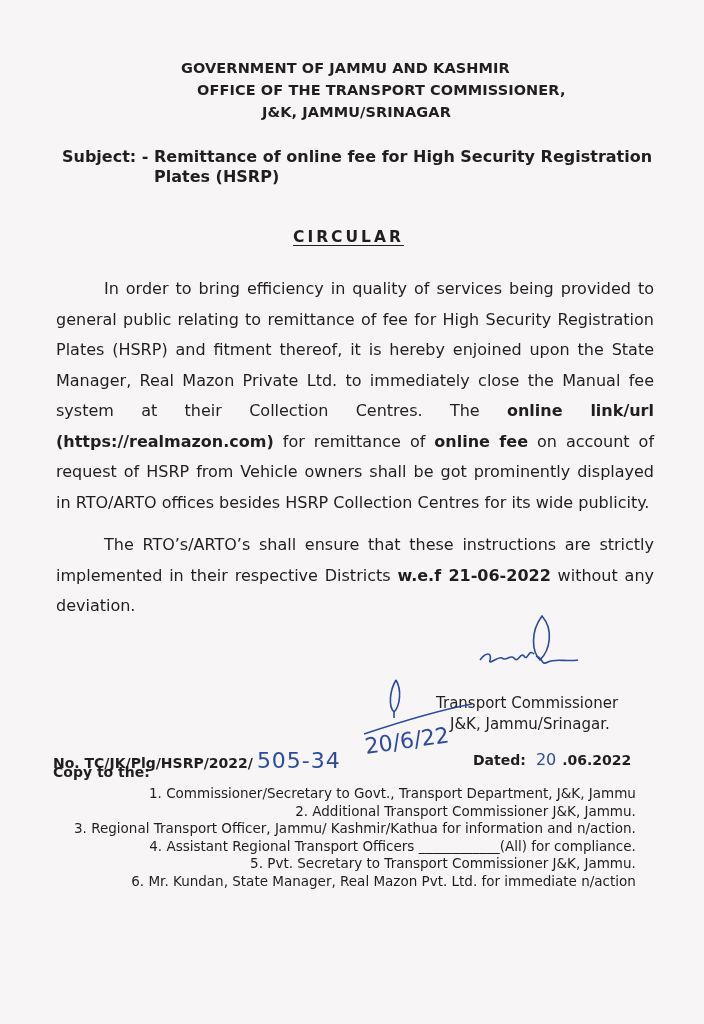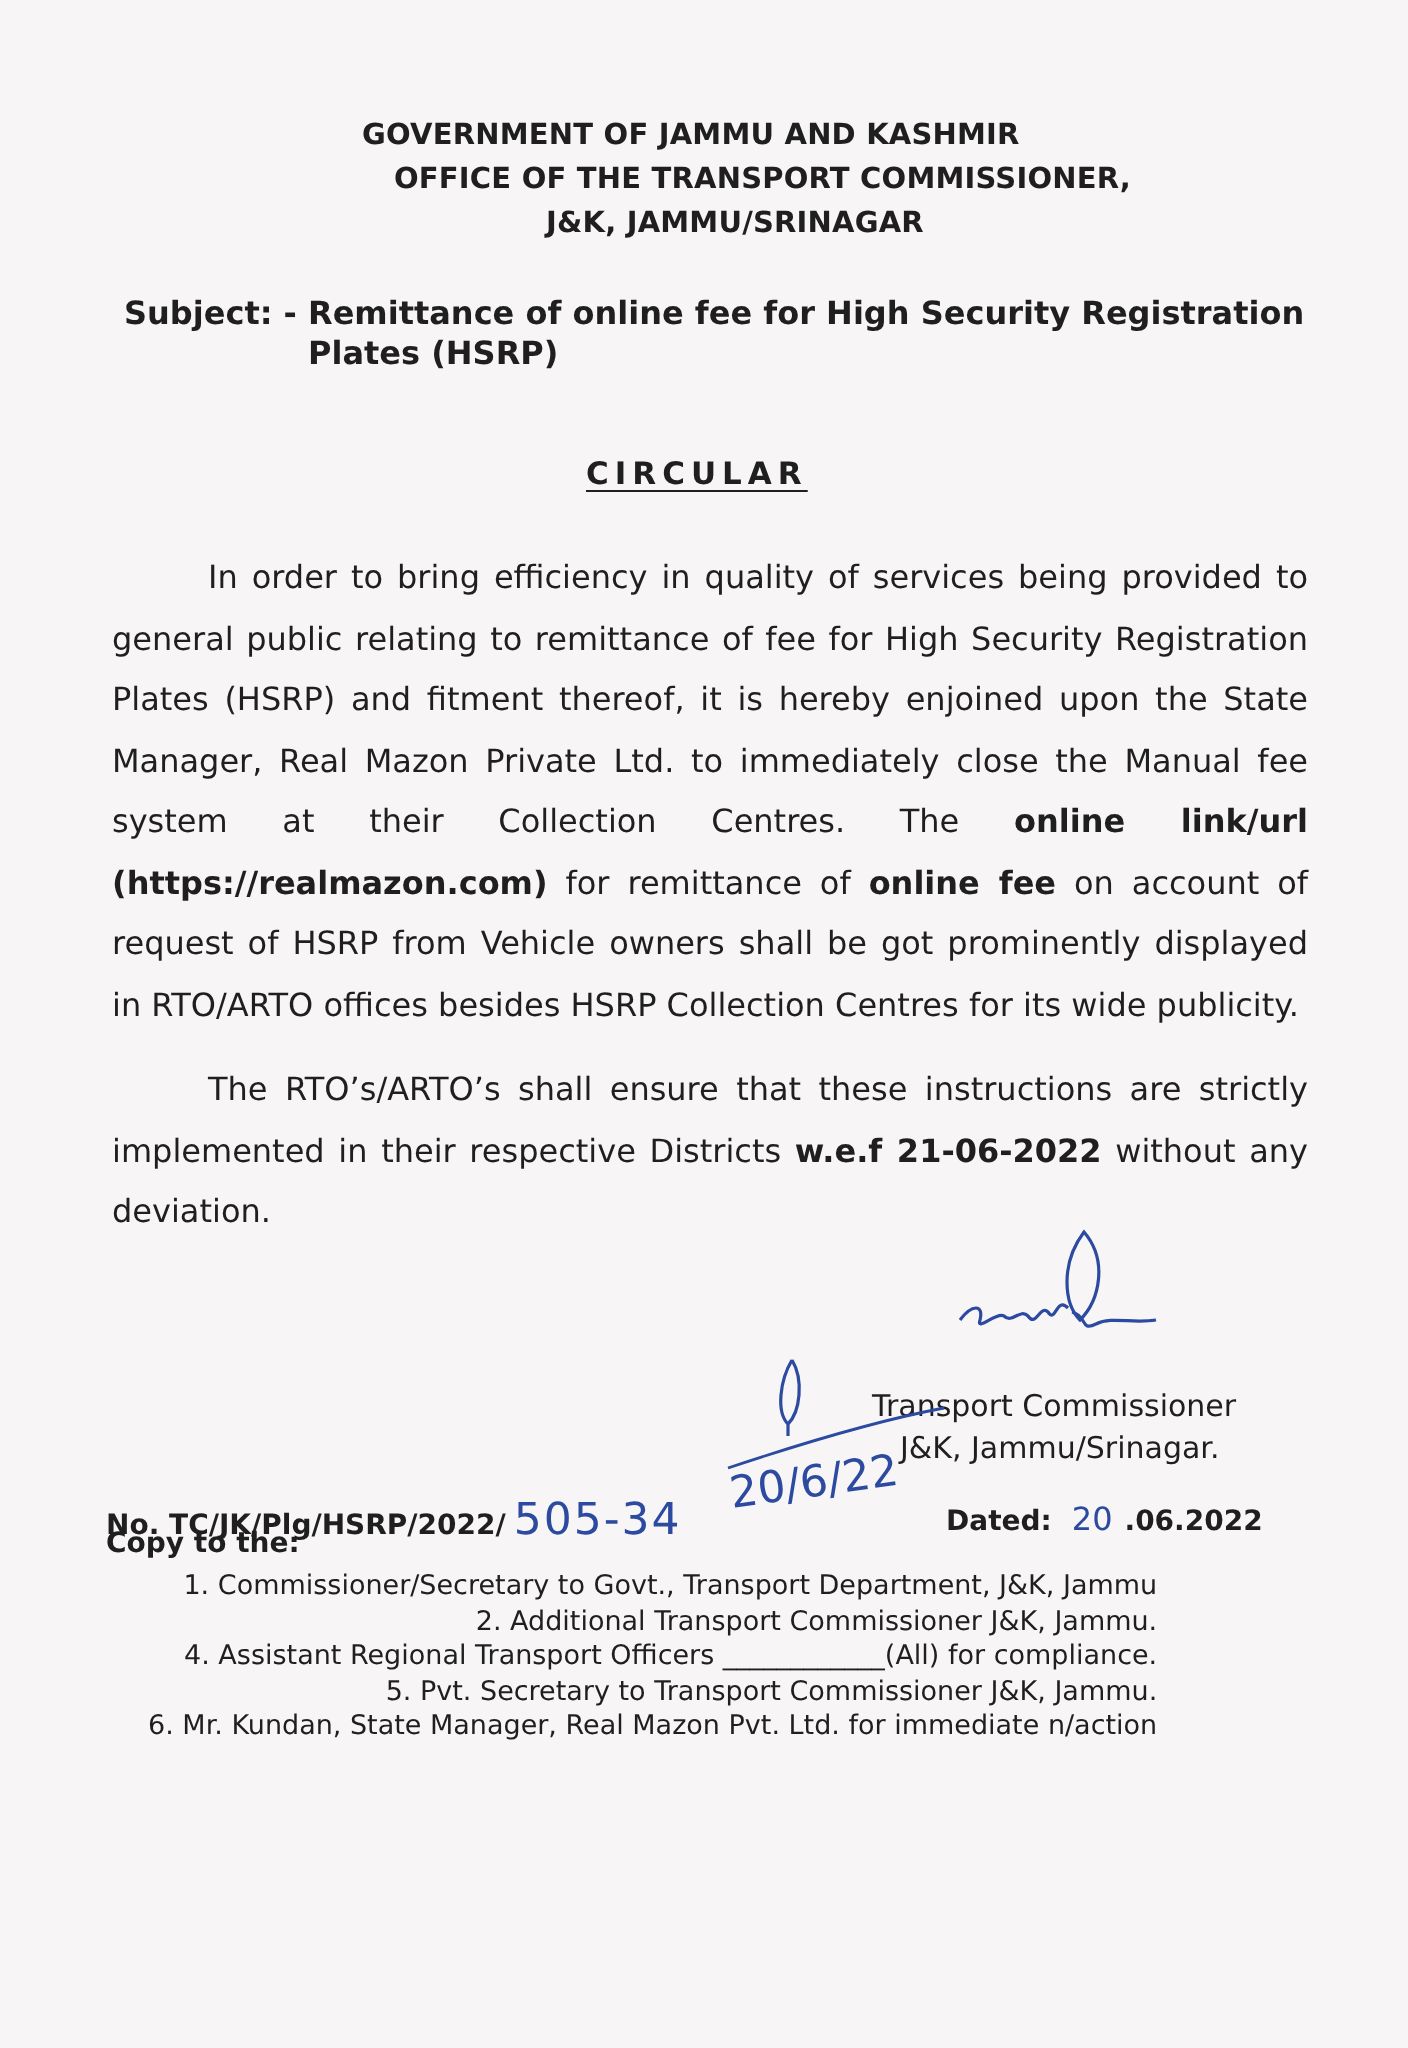--- a/index.html
+++ b/index.html
@@ -31,21 +31,21 @@
     .copylist { position: absolute; left: 74px; top: 785px; font-size: 13.5px; line-height: 17.5px; margin: 0; padding: 0; list-style: none; white-space: nowrap; text-align: right; }
     .ink { position: absolute; }
   </style>
 </head>
 <body>
 
 <div class="page">
 
   <div class="hdr" style="left:197px; top:82px;">OFFICE OF THE TRANSPORT COMMISSIONER,</div>
   <div class="hdr" style="left:181px; top:60px;">GOVERNMENT OF JAMMU AND KASHMIR</div>
-  <div class="hdr" style="left:273px; top:104px;">J&amp;K, JAMMU/SRINAGAR</div>
+  <div class="hdr" style="left:262px; top:104px;">J&amp;K, JAMMU/SRINAGAR</div>
 
   <div class="subject">
     <span class="lbl">Subject: -</span>
     <span class="txt">Remittance of online fee for High Security Registration Plates (HSRP)</span>
   </div>
 
   <div class="circular">CIRCULAR</div>
 
   <div class="para p1"><span class="indent"></span><span>In order to bring efficiency  in quality of services being provided to general public relating to remittance of fee for High Security Registration Plates (HSRP) and fitment thereof, it is hereby enjoined upon  the State Manager, Real Mazon Private Ltd. to immediately close the Manual fee system at their Collection Centres. The </span><b>online link/url (https://realmazon.com)</b><span> for remittance of </span><b>online fee</b><span> on account of request of HSRP from Vehicle owners shall be got prominently displayed in RTO/ARTO offices besides HSRP Collection Centres for its wide publicity.</span></div>
 
@@ -72,18 +72,19 @@
 
   <div class="dated">
     <span>Dated:</span><span class="hand">20</span><span>.06.2022</span>
   </div>
 
   <div class="copy">Copy to the:</div>
 
   <ul class="copylist">
     <li>1.  Commissioner/Secretary to Govt., Transport Department, J&amp;K, Jammu</li>
     <li>2. Additional Transport Commissioner J&amp;K, Jammu.</li>
+    <li>3. Regional Transport Officer, Jammu/ Kashmir/Kathua for information and n/action.</li>
     <li>4. Assistant Regional Transport Officers ____________(All) for compliance.</li>
     <li>5. Pvt. Secretary to Transport Commissioner J&amp;K, Jammu.</li>
     <li>6. Mr. Kundan, State Manager, Real Mazon Pvt. Ltd. for immediate n/action</li>
   </ul>
 
 </div>
 
 </body></html>

